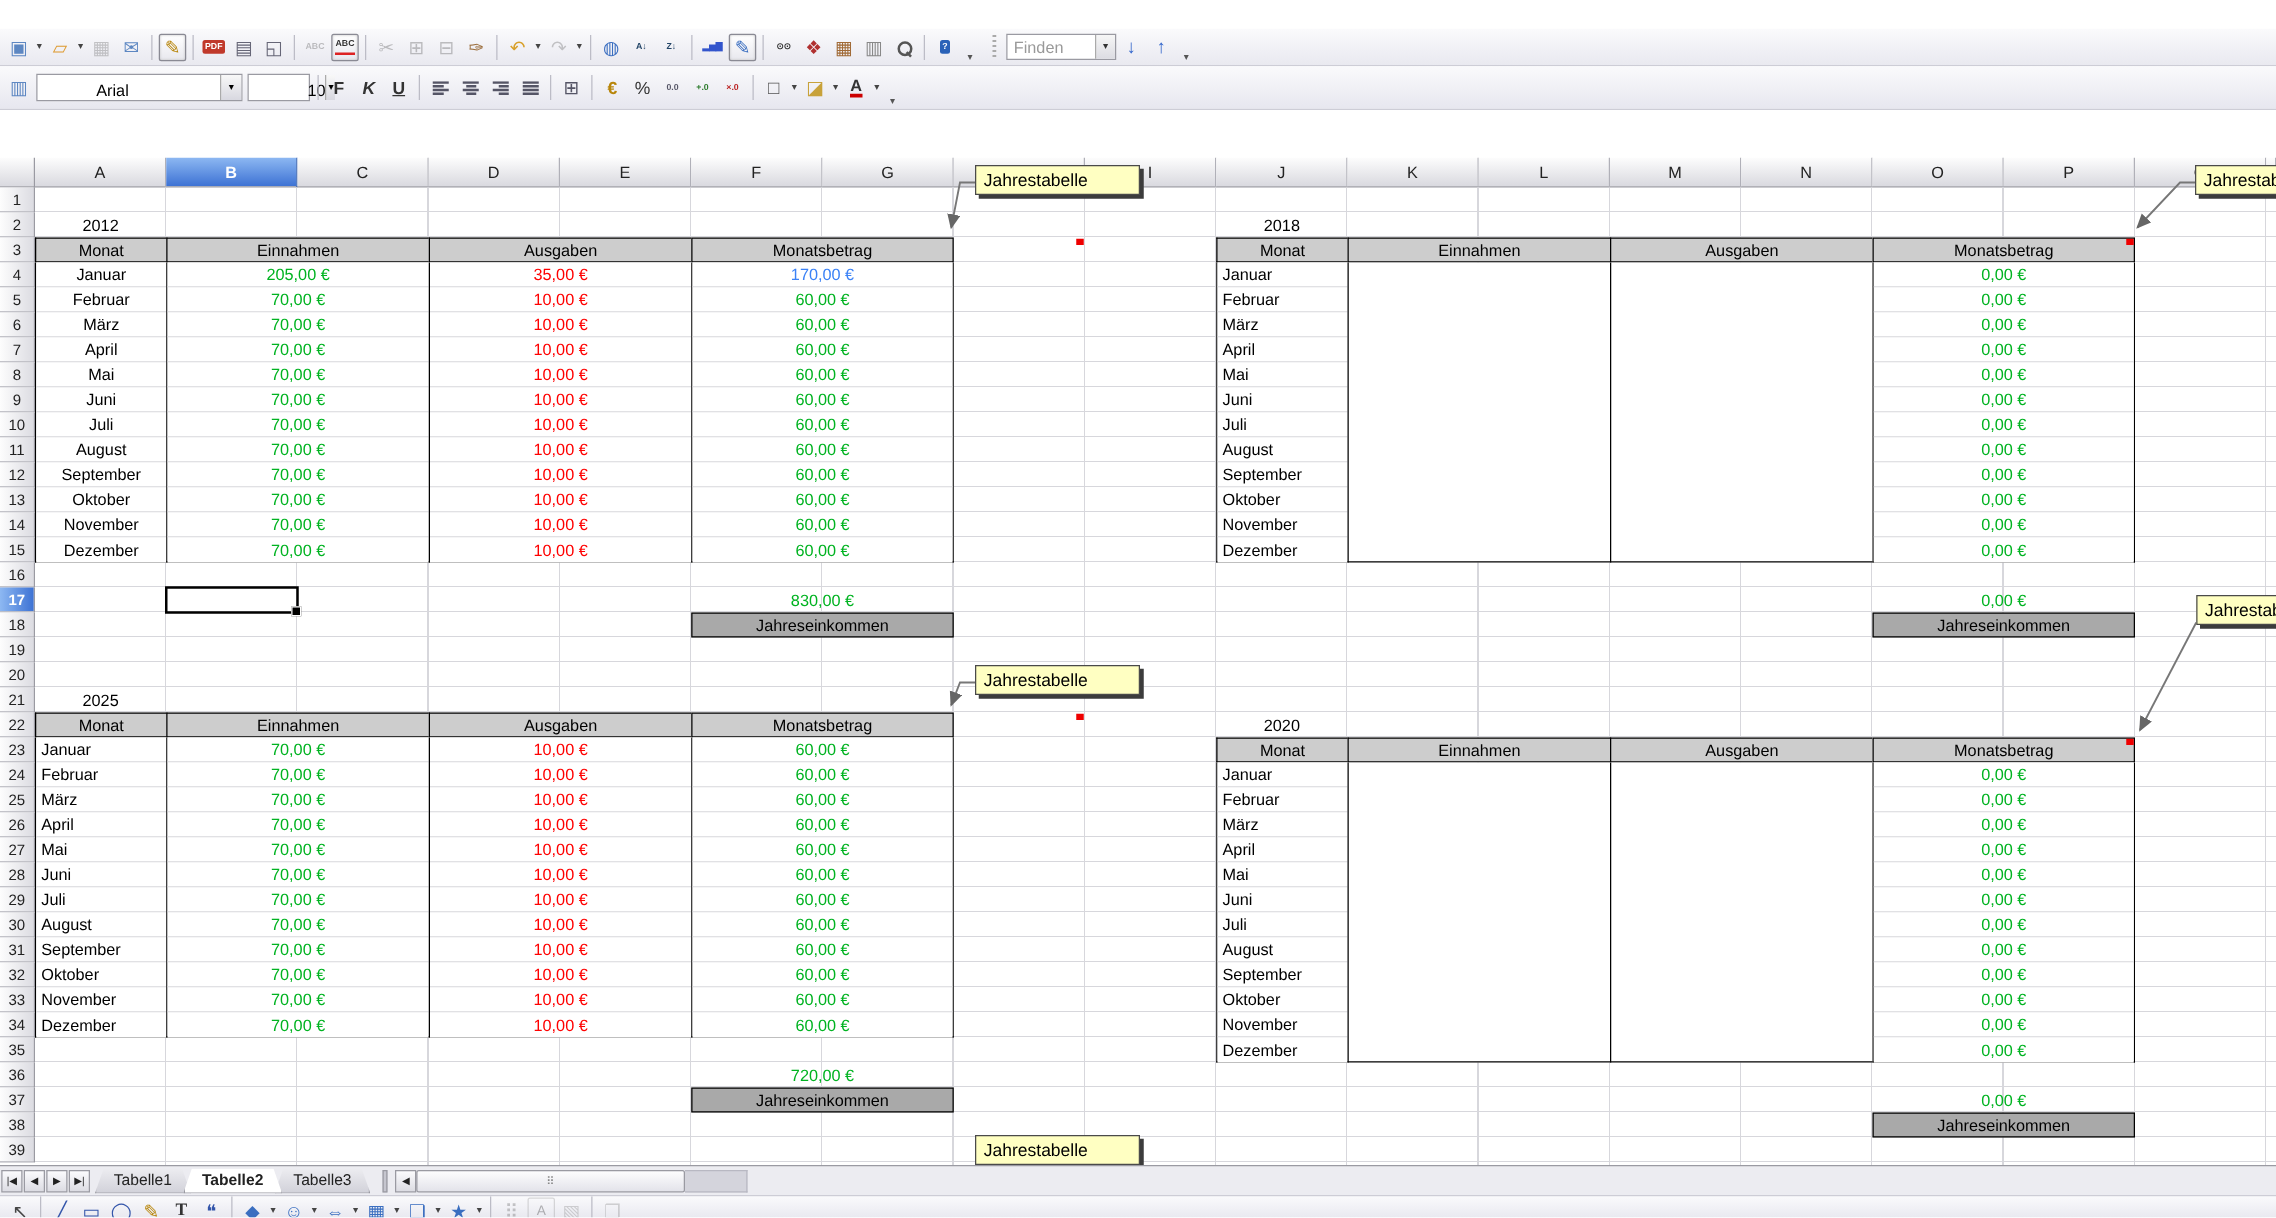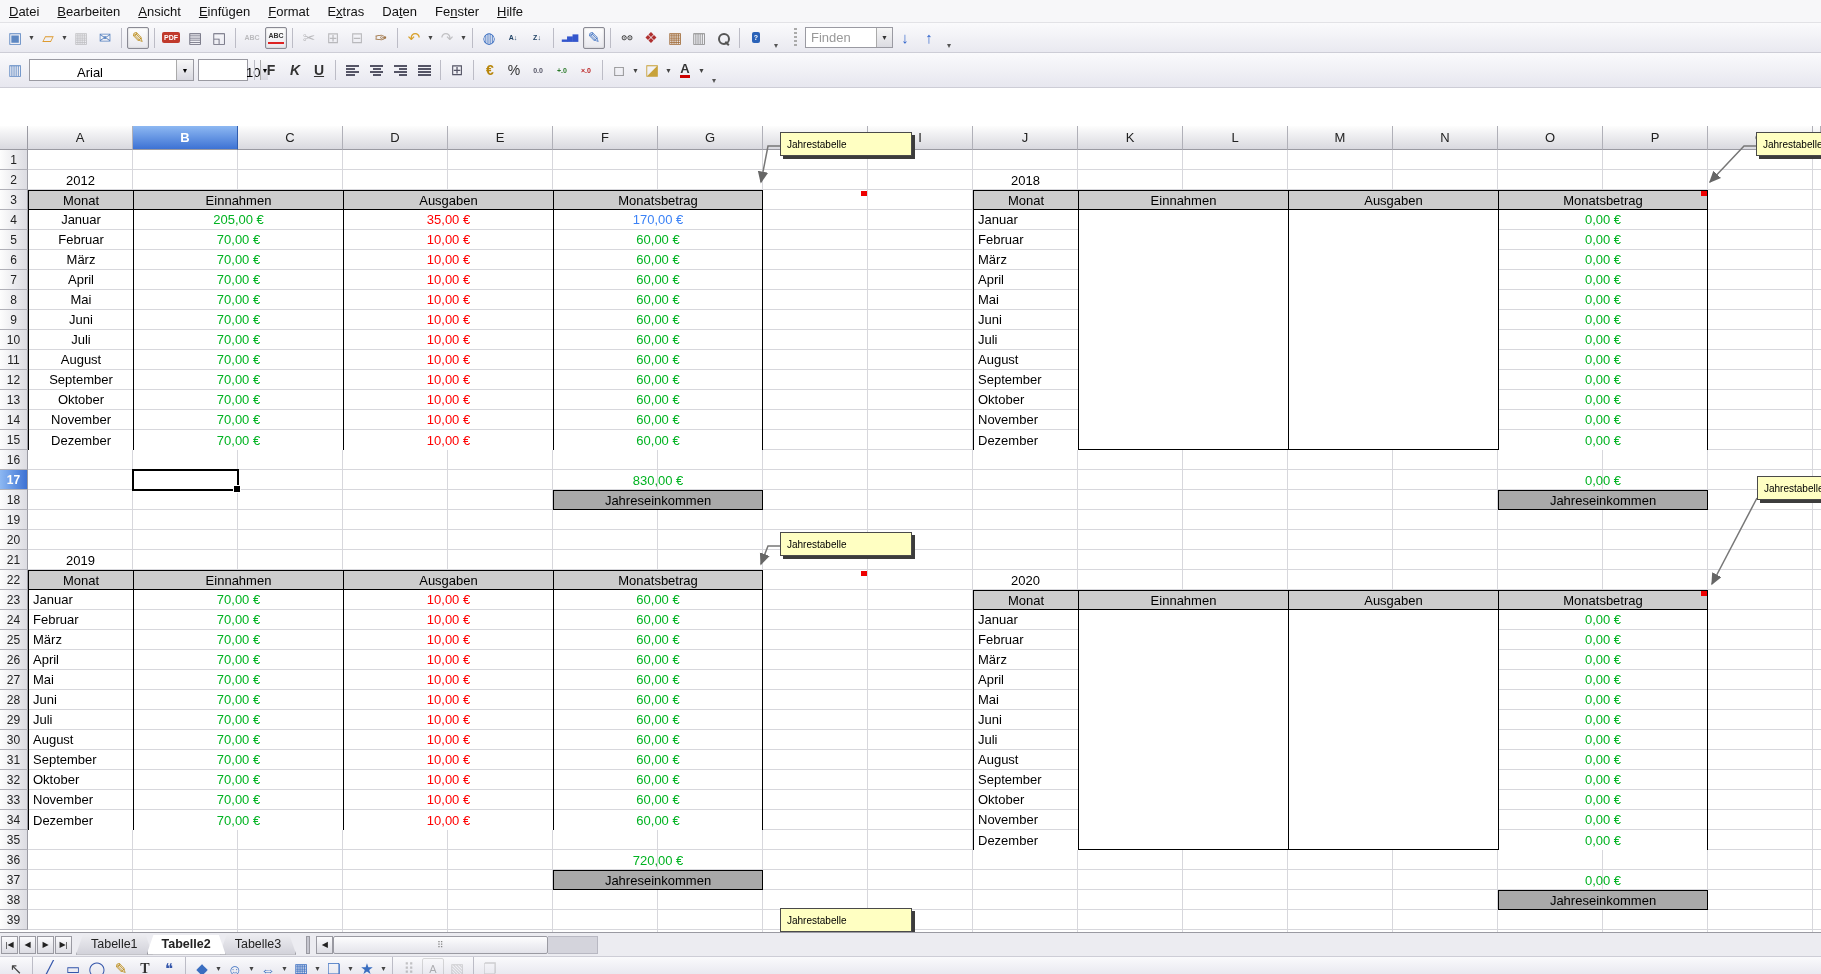--- a/index.html
+++ b/index.html
@@ -54,21 +54,21 @@
 .thead-cell { position:absolute; height:20px; background:#cdcdcd; border:1px solid #000; border-right:none; display:flex; align-items:center; justify-content:center; font-size:13px; color:#000; }
 .thead-cell.last { border-right:1px solid #000; }
 .tbody-col { position:absolute; background:#fff; border-left:1px solid #000; border-bottom:1px solid #000; }
 .tbody-col.last { border-right:1px solid #000; }
 .trow { height:20px; border-bottom:1px solid #d7d7dc; display:flex; align-items:center; padding:0 4px; font-size:13px; background:#fff; }
 .trow:last-child { border-bottom:none; }
 .trow.c { justify-content:center; }
 .total-val { position:absolute; height:20px; display:flex; align-items:center; justify-content:center; font-size:13px; }
 .total-label { position:absolute; height:20px; background:#a9a9a9; border:1px solid #000; display:flex; align-items:center; justify-content:center; font-size:13px; color:#000; }
 
-.note-box { position:absolute; width:132px; height:24px; background:#ffffc2; border:1px solid #4a4a4a; box-shadow:3px 3px 0 #3c3c3c; font-size:10px; color:#000; display:flex; align-items:center; padding-left:6px; }
+.note-box { position:absolute; width:132px; height:24px; background:#ffffc2; border:1px solid #4a4a4a; box-shadow:3px 3px 0 #3c3c3c; font-size:14px; color:#000; display:flex; align-items:center; padding-left:6px; }
 #cellsel { position:absolute; border:2px solid #000; background:transparent; }
 #cellsel::after { content:""; position:absolute; right:-4px; bottom:-4px; width:6px; height:6px; background:#000; border:1px solid #fff; }
 
 
 #tabbar { position:absolute; left:0; top:932px; width:100%; height:24px; background:#ececf1; border-top:1px solid #9a9aa2; display:flex; align-items:center; }
 .nav-btn { width:17px; height:18px; margin-left:1px; background:linear-gradient(#fbfbfd,#dcdce3); border:1px solid #9a9aa2; display:flex; align-items:center; justify-content:center; font-size:8px; color:#222; flex:none; }
 .sheet-tab { height:20px; padding:0 14px; display:flex; align-items:center; font-size:12.5px; color:#222; background:linear-gradient(#ececf0,#d2d2da); border:1px solid #9a9aa2; border-top:none; clip-path:polygon(7px 0,calc(100% - 7px) 0,100% 100%,0 100%); margin-left:-6px; flex:none; }
 .sheet-tab.active { background:#fff; font-weight:bold; z-index:2; }
 #tab-splitter { width:4px; height:18px; background:#c6c6cf; border:1px solid #9a9aa2; margin:0 6px 0 10px; flex:none; }
 .hscroll-btn { width:17px; height:18px; background:linear-gradient(#fbfbfd,#dcdce3); border:1px solid #9a9aa2; display:flex; align-items:center; justify-content:center; font-size:8px; color:#222; flex:none; }
@@ -82,31 +82,20 @@
 .mag::before { content:""; position:absolute; left:0; top:0; width:8px; height:8px; border:2px solid #555; border-radius:50%; }
 .mag::after { content:""; position:absolute; left:8px; top:8px; width:5px; height:2px; background:#555; transform:rotate(45deg); transform-origin:0 0; }
 .abc-wavy { font-size:7px; font-weight:bold; color:#333; border-bottom:2px solid #d22; line-height:1.5; }
 .fontA { font-size:13px; font-weight:bold; color:#333; line-height:1; border-bottom:3px solid #c00; }
 .al-icon { display:inline-block; width:13px; height:11px; }
 </style>
 </head>
 <body>
 
 <div id="app">
-  <div id="menubar">
-      <div class="menu-item"><u>D</u>atei</div>
-      <div class="menu-item"><u>B</u>earbeiten</div>
-      <div class="menu-item"><u>A</u>nsicht</div>
-      <div class="menu-item"><u>E</u>infügen</div>
-      <div class="menu-item"><u>F</u>ormat</div>
-      <div class="menu-item">E<u>x</u>tras</div>
-      <div class="menu-item">Da<u>t</u>en</div>
-      <div class="menu-item">Fe<u>n</u>ster</div>
-      <div class="menu-item"><u>H</u>ilfe</div>
-    </div>
   <div id="toolbar1">
       <div class="tb-icon" style="color: rgb(93, 135, 194);">▣</div>
       <div class="tb-dd">▼</div>
       <div class="tb-icon" style="color: rgb(222, 155, 48);">▱</div>
       <div class="tb-dd">▼</div>
       <div class="tb-icon disabled" style="color: rgb(102, 102, 102);">▦</div>
       <div class="tb-icon" style="color: rgb(93, 135, 194);">✉</div>
       <div class="tb-sep"></div>
       <div class="tb-icon active" style="color: rgb(184, 134, 11);">✎</div>
       <div class="tb-sep"></div>
@@ -394,21 +383,21 @@
         <div class="trow c" style="color: rgb(0, 179, 33);">0,00 €</div>
         <div class="trow c" style="color: rgb(0, 179, 33);">0,00 €</div>
         <div class="trow c" style="color: rgb(0, 179, 33);">0,00 €</div>
         <div class="trow c" style="color: rgb(0, 179, 33);">0,00 €</div>
         <div class="trow c" style="color: rgb(0, 179, 33);">0,00 €</div>
         <div class="trow c" style="color: rgb(0, 179, 33);">0,00 €</div>
         <div class="trow c" style="color: rgb(0, 179, 33);">0,00 €</div>
       </div>
       <div class="total-val" style="left: 1498px; top: 344px; width: 210px; color: rgb(0, 179, 33);">0,00 €</div>
       <div class="total-label" style="left: 1498px; top: 364px; width: 210px; background: rgb(169, 169, 169);">Jahreseinkommen</div>
-      <div class="cell-text" style="left: 28px; top: 424px; width: 105px; height: 20px;">2019</div>
+      <div class="cell-text" style="left: 28px; top: 424px; width: 105px; height: 20px;">2025</div>
       <div class="thead-cell" style="left: 28px; top: 444px; width: 105px; background: rgb(205, 205, 205);">Monat</div>
       <div class="thead-cell" style="left: 133px; top: 444px; width: 210px; background: rgb(205, 205, 205);">Einnahmen</div>
       <div class="thead-cell" style="left: 343px; top: 444px; width: 210px; background: rgb(205, 205, 205);">Ausgaben</div>
       <div class="thead-cell last" style="left: 553px; top: 444px; width: 210px; background: rgb(205, 205, 205);">Monatsbetrag</div>
       <div class="tbody-col" style="left: 28px; top: 464px; width: 105px; height: 240px;">
         <div class="trow" style="color: rgb(0, 0, 0);">Januar</div>
         <div class="trow" style="color: rgb(0, 0, 0);">Februar</div>
         <div class="trow" style="color: rgb(0, 0, 0);">März</div>
         <div class="trow" style="color: rgb(0, 0, 0);">April</div>
         <div class="trow" style="color: rgb(0, 0, 0);">Mai</div>

